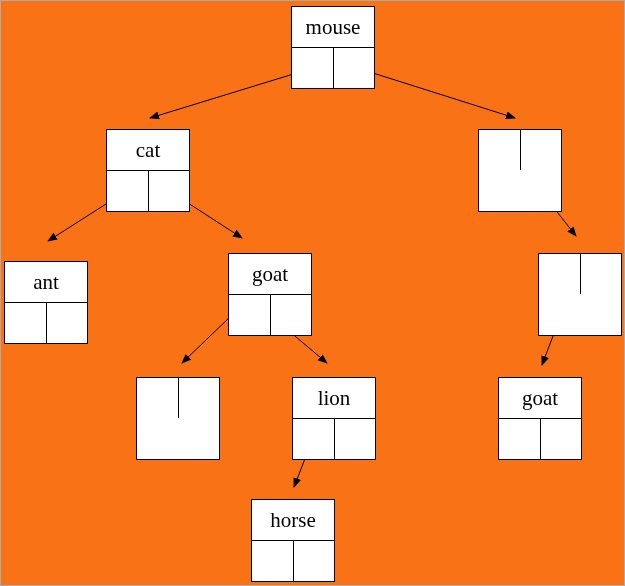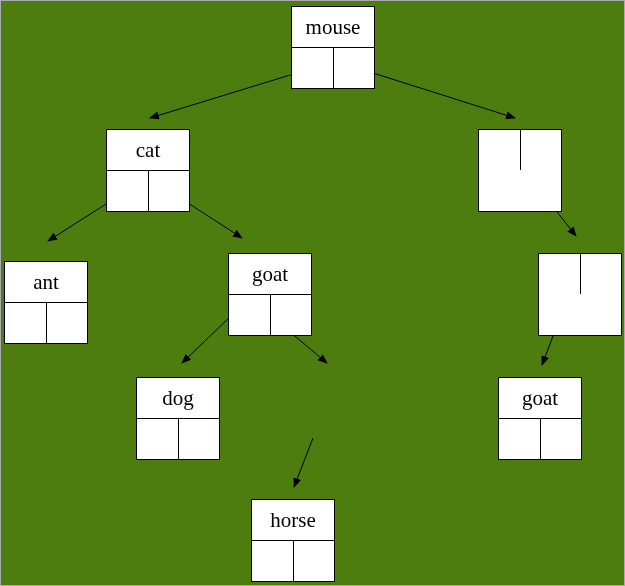--- a/index.html
+++ b/index.html
@@ -7,21 +7,21 @@
     padding: 0;
     background: #ffffff;
     font-family: "Liberation Serif", serif;
   }
   .canvas {
     position: relative;
     width: 625px;
     height: 586px;
     box-sizing: border-box;
     border: 1px solid #ababab;
-    background: #4d7c0f;
+    background: #f97316;
     overflow: hidden;
   }
   .edges-layer {
     position: absolute;
     left: 0;
     top: 0;
     width: 625px;
     height: 586px;
     pointer-events: none;
   }
@@ -129,27 +129,33 @@
   </div>
 
   <div class="node" id="node-zebra">
     <div class="node-cells">
       <div class="cell cell-left"></div>
       <div class="cell cell-right"></div>
     </div>
   </div>
 
   <div class="node" id="node-dog">
-    <div class="node-label">dog</div>
     <div class="node-cells">
       <div class="cell cell-left"></div>
       <div class="cell cell-right"></div>
     </div>
   </div>
 
+  <div class="node" id="node-lion">
+    <div class="node-label">lion</div>
+    <div class="node-cells">
+      <div class="cell cell-left"></div>
+      <div class="cell cell-right"></div>
+    </div>
+  </div>
 
   <div class="node" id="node-tiger">
     <div class="node-label">goat</div>
     <div class="node-cells">
       <div class="cell cell-left"></div>
       <div class="cell cell-right"></div>
     </div>
   </div>
 
   <div class="node" id="node-horse">

